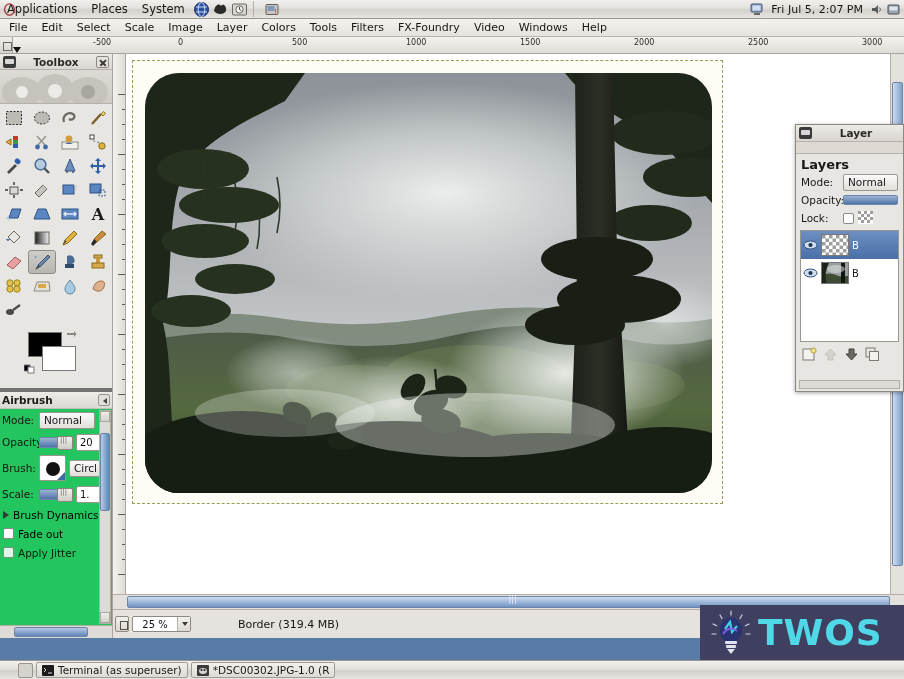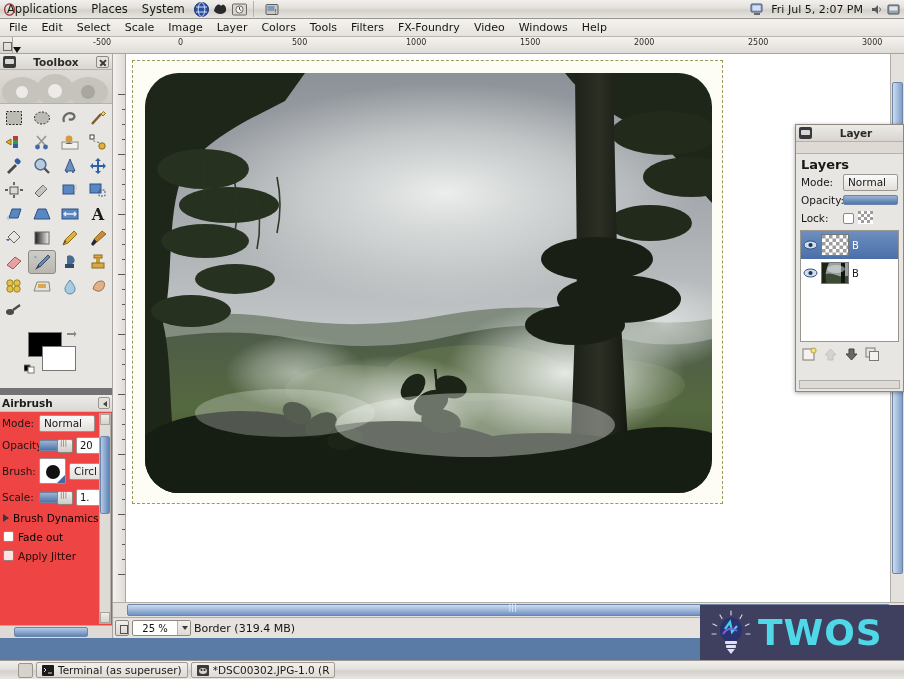--- a/index.html
+++ b/index.html
@@ -110,21 +110,21 @@
   .tool svg { display:block; }
 
   #color-area { height:62px; position:relative; margin-top:2px; }
   #fg-swatch { position:absolute; left:28px; top:6px; width:34px; height:25px; background:#000;
                border:1px solid #777; }
   #bg-swatch { position:absolute; left:42px; top:20px; width:34px; height:25px; background:#fff;
                border:1px solid #777; }
   #swap-ico { position:absolute; left:66px; top:3px; width:11px; height:11px; }
   #reset-ico { position:absolute; left:24px; top:36px; width:12px; height:12px; }
 
-  #tool-opt-panel { flex:1; border-top:7px solid #737373; background:#ef4444;
+  #tool-opt-panel { flex:1; border-top:4px solid #737373; background:#22c55e;
                     position:relative; overflow:hidden; }
   .opt-head { height:17px; display:flex; align-items:center; padding:0 2px;
               font-size:10.5px; font-weight:bold; color:#1d1b19;
               background:linear-gradient(to bottom,#eeece8,#dcd9d4); border-bottom:1px solid #c4bfb8; }
   .opt-head .oh-btn { margin-left:auto; width:12px; height:12px; border:1px solid #9a958e;
                       background:#e3e0db; border-radius:2px; position:relative;}
   .opt-head .oh-btn:after{content:"";position:absolute;left:3.5px;top:3px;
      border-top:3px solid transparent;border-bottom:3px solid transparent;border-right:4px solid #46443f;}
   .opt-row { display:flex; align-items:center; height:22px; padding:0 2px; gap:3px; font-size:10.5px; }
   .opt-lbl { width:34px; color:#181614; flex:none; }
@@ -176,30 +176,30 @@
   #hscroll-row .th:after{content:"|||";position:absolute;left:50%;top:-2px;font-size:8px;color:#e8eef7;}
 
   
   #photo-frame { position:absolute; left:6px; top:6px; width:591px; height:444px;
                  background:#fdfdf6; border:1px dashed #9a9a5a; }
   #photo { position:absolute; left:12px; top:12px; width:567px; height:420px;
            border-radius:34px; overflow:hidden; }
   .lyr { position:absolute; inset:0; }
 
   
-  #status-bar { height:21px; display:flex; align-items:center; background:#e6e3de;
+  #status-bar { height:29px; display:flex; align-items:center; background:#e6e3de;
                 border-top:1px solid #b2ada6; padding-left:2px; gap:3px; }
   #zoom-combo { display:flex; align-items:center; height:16px; border:1px solid #8d8880;
                 background:#fff; border-radius:2px; }
   #zoom-val { width:44px; text-align:center; font-size:10px; color:#111; }
   #zoom-arrow { width:13px; height:14px; border-left:1px solid #b8b3ac;
                 background:linear-gradient(to bottom,#f4f2ee,#ddd9d3); position:relative;}
   #zoom-arrow:after{content:"";position:absolute;left:3.5px;top:5px;
      border-left:3px solid transparent;border-right:3px solid transparent;border-top:4px solid #3c3a36;}
-  #status-text { font-size:11px; color:#16140f; }
+  #status-text { font-size:11px; color:#16140f;margin-left:44px; }
   #nav-btn{width:14px;height:16px;border:1px solid #8d8880;background:linear-gradient(to bottom,#f2f0ec,#dcd8d2);
            border-radius:2px;position:relative;}
   #nav-btn:after{content:"";position:absolute;left:4px;top:4px;width:6px;height:7px;border:1px solid #56534e;}
 
   
   #right-dock { position:absolute; right:0; top:105px; width:109px; height:268px;
     background:#e8e6e2; border:1px solid #8d8880; box-shadow:0 1px 4px rgba(0,0,0,.35); z-index:50; }
   #rd-title { height:17px; background:linear-gradient(to bottom,#edebe7,#d8d5d0);
     border-bottom:1px solid #b6b1aa; display:flex; align-items:center; padding:0 3px; }
   #rd-title .tname{ flex:1; text-align:center; font-size:10.5px; font-weight:bold; color:#2c2a27;}

